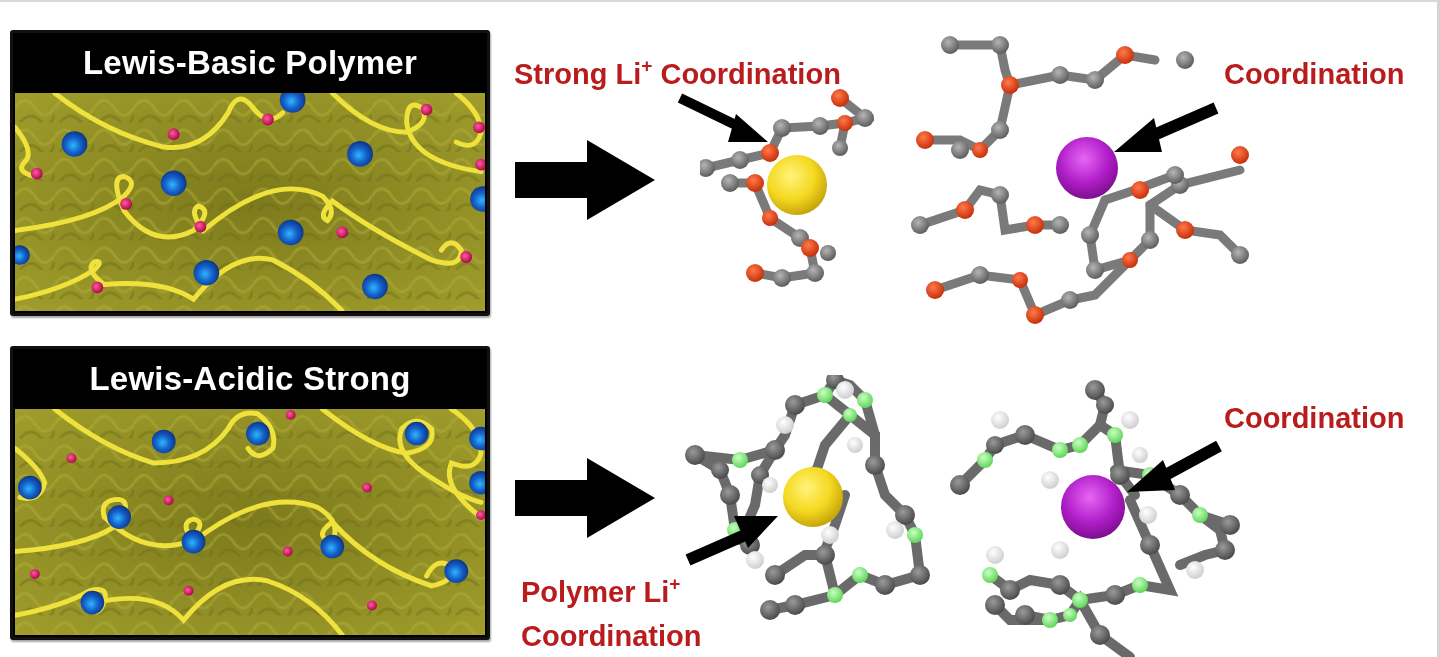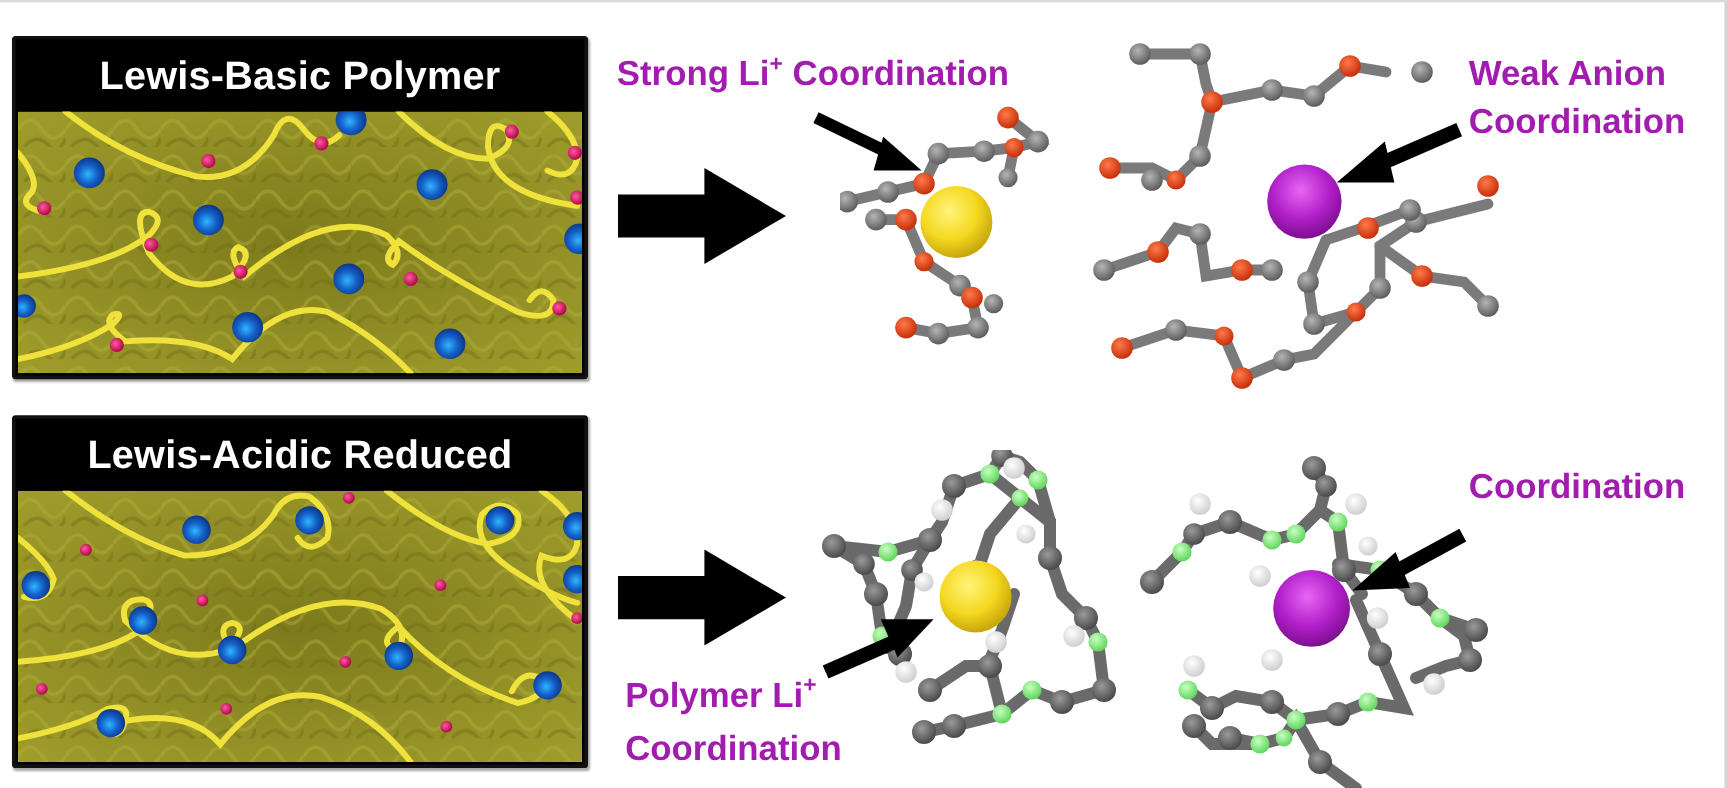--- a/index.html
+++ b/index.html
@@ -9,21 +9,21 @@
            border-top: 2px solid #d9d9d9; border-right: 3px solid #d4d4d4; }
   .panel { position: absolute; left: 10px; width: 480px; border: 3px solid #111;
            border-radius: 3px; background: #000; overflow: hidden;
            box-shadow: 1px 2px 2px rgba(0,0,0,0.35); }
   .panel.basic { top: 30px; height: 286px; }
   .panel.acidic { top: 346px; height: 294px; }
   .panel-header { height: 66px; color: #fff; font-weight: bold; font-size: 33px;
                   text-align: center; line-height: 60px; letter-spacing: 0.2px; }
   .panel-art { position: absolute; left: 2px; right: 2px; bottom: 2px; top: 60px; }
   .panel-art svg { width: 100%; height: 100%; display: block; }
-  .label { position: absolute; font-weight: bold; color: #a21caf; font-size: 29px; line-height: 40px; white-space: nowrap; }
+  .label { position: absolute; font-weight: bold; color: #b91c1c; font-size: 29px; line-height: 40px; white-space: nowrap; margin-top: 12px; }
   .label sup { font-size: 19px; vertical-align: 0; position: relative; top: -12px; }
   .big-arrow { position: absolute; width: 140px; height: 80px; }
   .molecule { position: absolute; }
   .pointer { position: absolute; }
 </style>
 </head>
 <body>
 
 <div class="frame"></div>
 
@@ -210,26 +210,25 @@
   </g>
   <circle cx="177" cy="138" r="31" fill="url(#gA)"></circle>
 </svg>
 
 <svg class="pointer" style="left:1112px;top:100px;" width="110" height="60" viewBox="0 0 110 60">
   <line x1="104" y1="8" x2="35" y2="38" stroke="#000" stroke-width="12"></line>
   <polygon points="2,52 42,18 50,52" fill="#000"></polygon>
 </svg>
 
 <div class="label" style="left:1224px;top:42px;">
-  <div>Weak Anion</div>
   <div>Coordination</div>
 </div>
 
 <div class="panel acidic">
-  <div class="panel-header">Lewis-Acidic Reduced</div>
+  <div class="panel-header">Lewis-Acidic Strong</div>
   <div class="panel-art">
     <svg viewBox="0 0 474 230" preserveAspectRatio="none">
       <defs>
         <radialGradient id="bg2" cx="50%" cy="50%" r="70%">
           <stop offset="0" stop-color="#7c7a1c"></stop>
             <stop offset="1" stop-color="#a09d2c"></stop>
         </radialGradient>
         <radialGradient id="blue2" cx="45%" cy="55%" r="60%">
           <stop offset="0" stop-color="#2fb6ff"></stop>
             <stop offset="0.5" stop-color="#1560c8"></stop>

